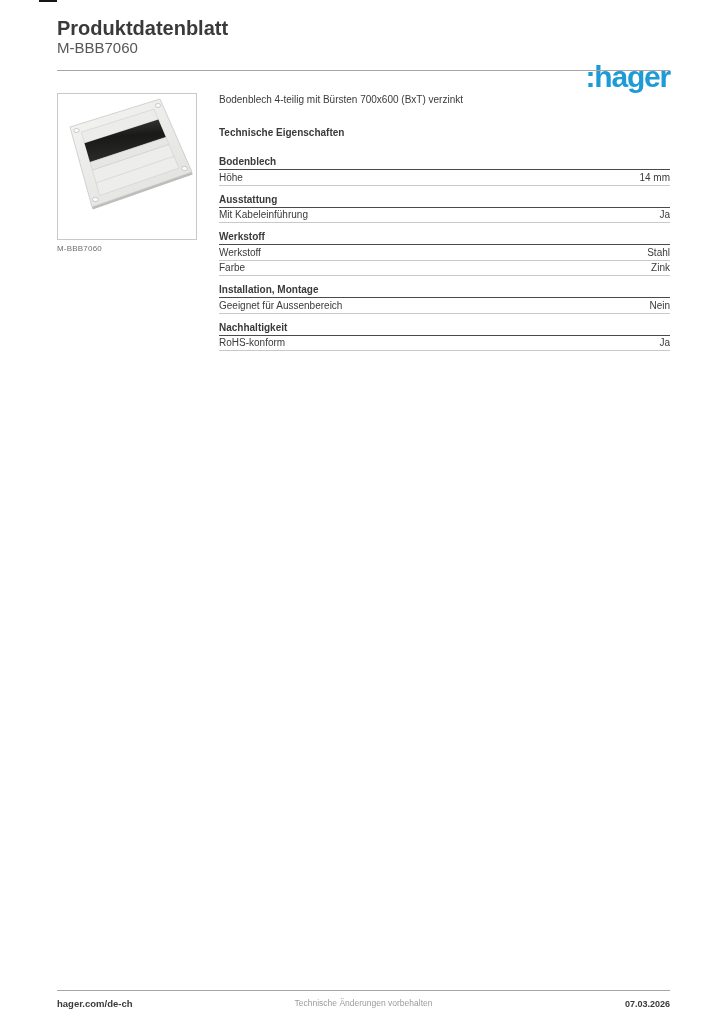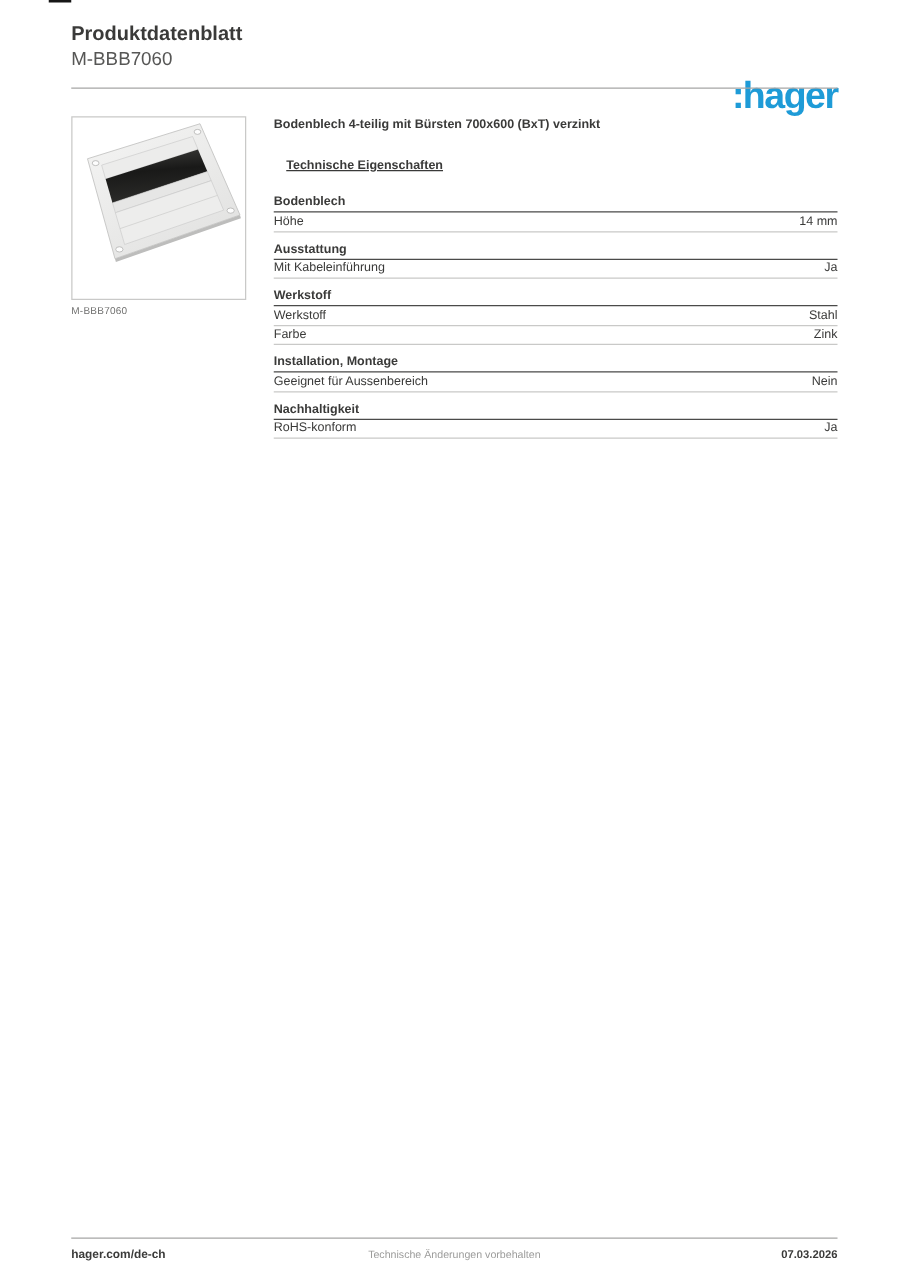--- a/index.html
+++ b/index.html
@@ -4,36 +4,36 @@
 <style>
   html,body { margin:0; padding:0; background:#fff; }
   .page {
     position:relative; width:724px; height:1024px; background:#ffffff;
     font-family:"Liberation Sans", sans-serif; color:#3a3a39; overflow:hidden;
   }
   .top-artifact { position:absolute; left:39px; top:0; width:18px; height:2px; background:#161616; }
 
   
   header { position:absolute; left:57px; right:54px; top:19px; height:50px; }
-  .doc-type { font-size:16px; font-weight:bold; line-height:18px; color:#3a3a39; }
+  .doc-type { font-size:20px; font-weight:bold; line-height:18px; color:#3a3a39; }
   .ref { font-size:15px; line-height:17px; color:#575756; margin-top:2px; }
   .logo { position:absolute; right:0; top:2px; font-size:30px; font-weight:bold;
           letter-spacing:-1.2px; line-height:32px;margin-top:40px; }
   .header-rule { position:absolute; left:57px; right:54px; top:70px; height:1px; background:#a6a6a5; }
 
   
   .product-figure { position:absolute; left:57px; top:93px; width:140px; margin:0; }
   .img-box { width:138px; height:145px; border:1px solid #c9c9c8; background:#fff; }
   .img-box svg { display:block; }
   figcaption { font-size:8px; color:#6f6f6e; margin-top:4px; letter-spacing:0.2px; }
 
   
   .content { position:absolute; left:219px; top:95px; width:451px; }
-  .content h1 { font-size:10px; font-weight:bold; line-height:10px; margin:0; }
-  .content h2 { font-size:10px; font-weight:bold; line-height:10px; margin:23px 0 0 10px;text-decoration:underline; }
+  .content h1 { font-size:10px; font-weight:normal; line-height:10px; margin:0; }
+  .content h2 { font-size:10px; font-weight:bold; line-height:10px; margin:23px 0 0 0; }
   #spec-sections { margin-top:19px; }
   .spec-section { margin-bottom:9px; }
   .spec-section h3 { font-size:10px; font-weight:bold; line-height:10px; margin:0;
                      padding-bottom:2px; border-bottom:1px solid #4a4a49; }
   .spec-row { display:flex; justify-content:space-between; font-size:10px; line-height:10px;
               padding:2.5px 0 2px 0; border-bottom:1px solid #c9c9c8; }
   .spec-row .lbl { text-align:left; }
   .spec-row .val { text-align:right; }
 
   

